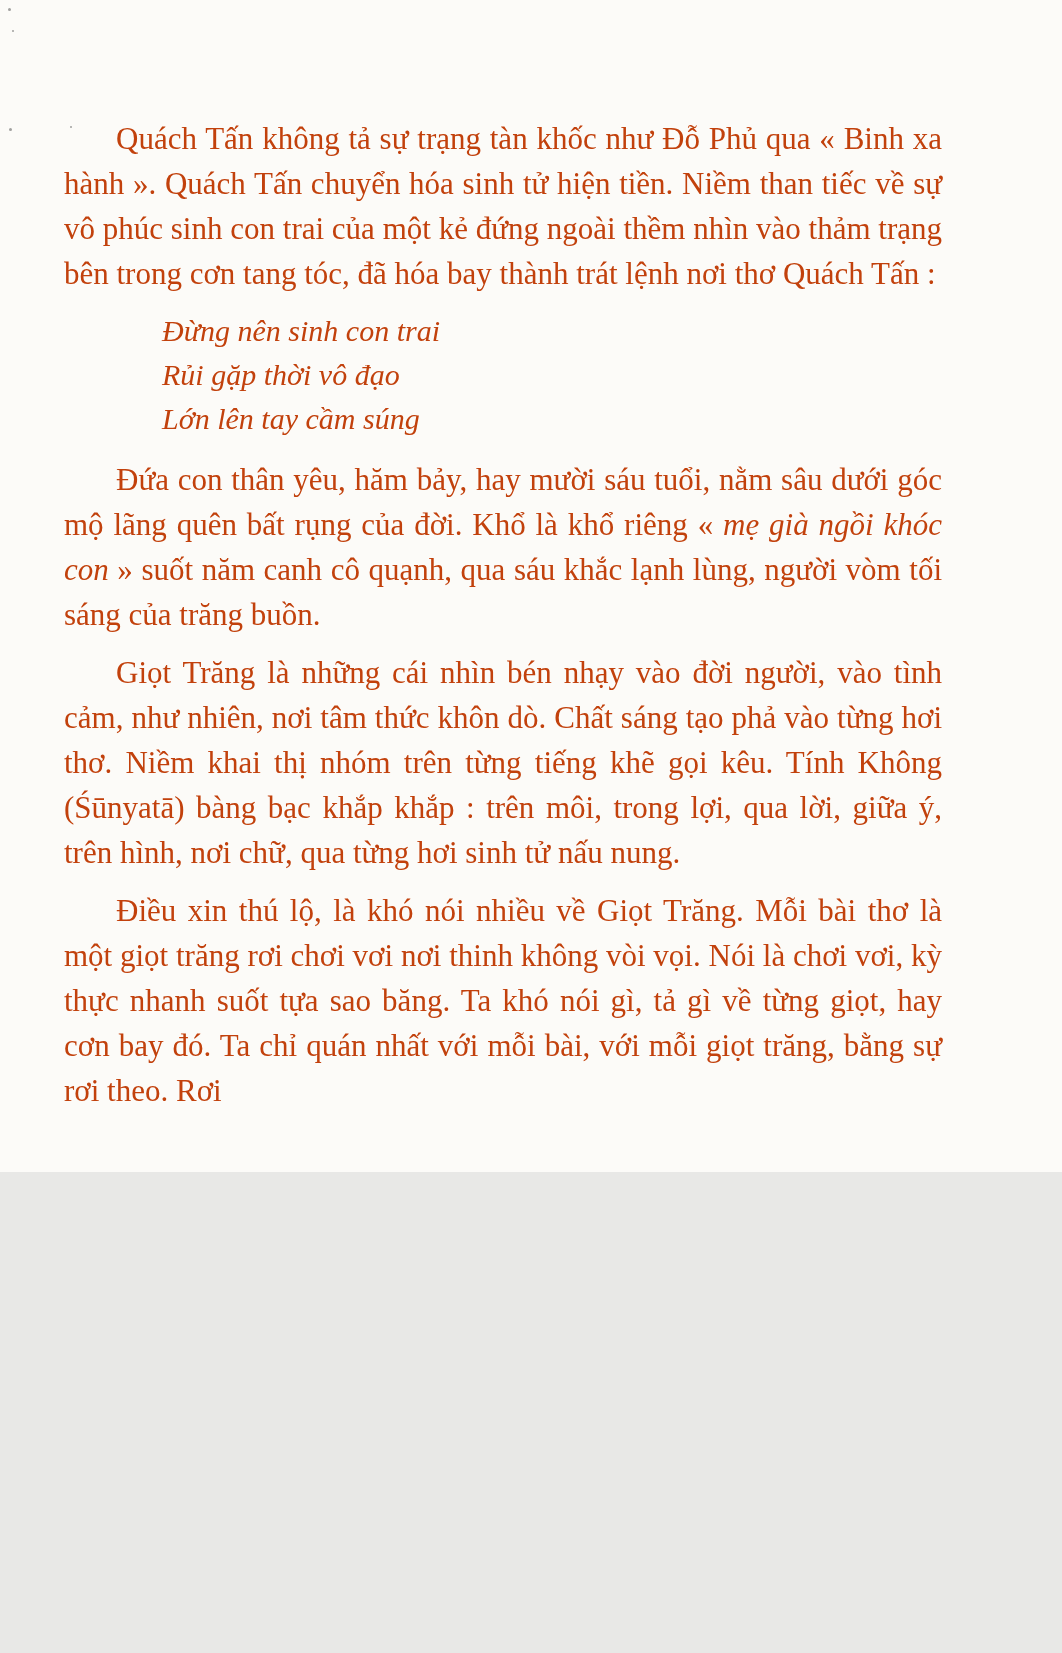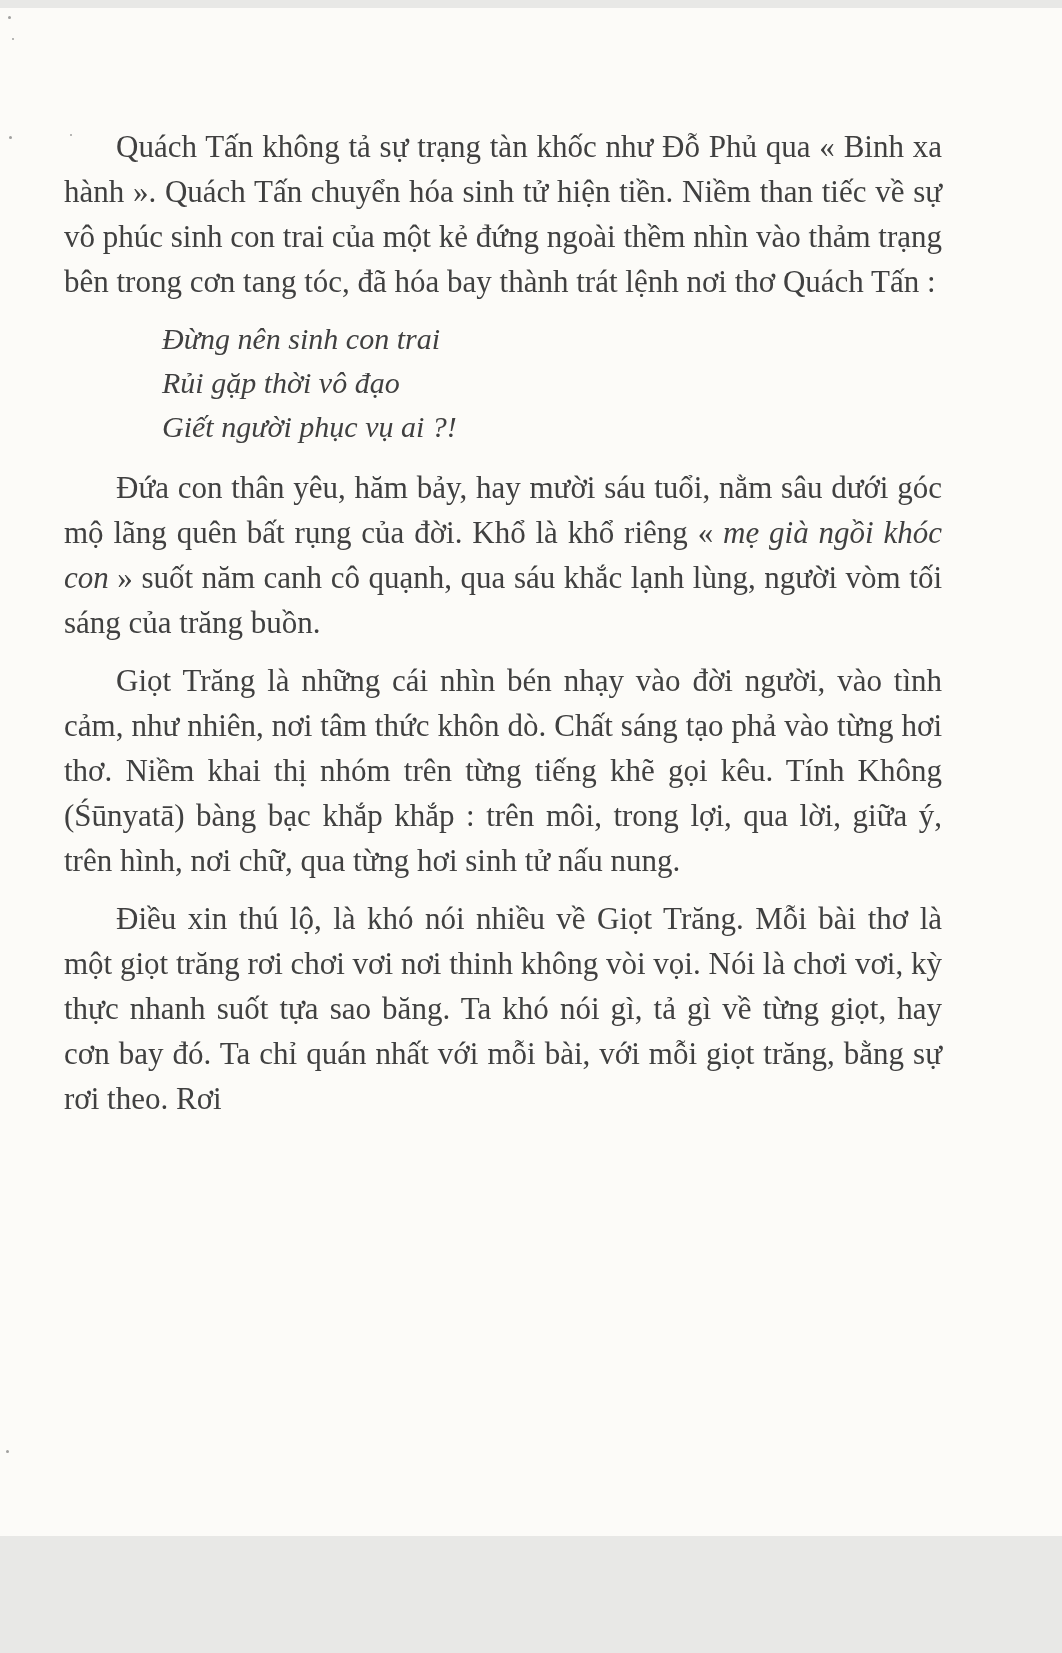--- a/index.html
+++ b/index.html
@@ -3,26 +3,26 @@
 <meta charset="utf-8">
 <style>
   html, body {
     margin: 0;
     padding: 0;
     background: #e8e8e6;
   }
   .page {
     position: relative;
     width: 1062px;
-    height: 1528px;
-    margin: 8px auto;
+    height: 1172px;
+    margin: 0 auto;
     background: #fcfbf8;
     overflow: hidden;
     font-family: "Liberation Serif", "DejaVu Serif", serif;
-    color: #404040;
+    color: #c2410c;
   }
   .body-text {
     position: absolute;
     left: 64px;
     top: 116px;
     width: 878px;
     font-size: 31px;
     line-height: 45px;
     text-align: justify;
   }
@@ -70,21 +70,21 @@
   <span class="speck s4"></span>
   <span class="speck s5"></span>
 
   <div class="body-text">
 
     <p class="para">Quách Tấn không tả sự trạng tàn khốc như Đỗ Phủ qua « Binh xa hành ». Quách Tấn chuyển hóa sinh tử hiện tiền. Niềm than tiếc về sự vô phúc sinh con trai của một kẻ đứng ngoài thềm nhìn vào thảm trạng bên trong cơn tang tóc, đã hóa bay thành trát lệnh nơi thơ Quách Tấn :</p>
 
     <div class="poem">
       <div class="poem-line">Đừng nên sinh con trai</div>
       <div class="poem-line">Rủi gặp thời vô đạo</div>
-      <div class="poem-line">Giết người phục vụ ai ?!</div>
+      <div class="poem-line">Lớn lên tay cầm súng</div>
     </div>
 
     <p class="para"><span>Đứa con thân yêu, hăm bảy, hay mười sáu tuổi, nằm sâu dưới góc mộ lãng quên bất rụng của đời. Khổ là khổ riêng « </span><span class="italic">mẹ già ngồi khóc con</span><span> » suốt năm canh cô quạnh, qua sáu khắc lạnh lùng, người vòm tối sáng của trăng buồn.</span></p>
 
     <p class="para">Giọt Trăng là những cái nhìn bén nhạy vào đời người, vào tình cảm, như nhiên, nơi tâm thức khôn dò. Chất sáng tạo phả vào từng hơi thơ. Niềm khai thị nhóm trên từng tiếng khẽ gọi kêu. Tính Không (Śūnyatā) bàng bạc khắp khắp : trên môi, trong lợi, qua lời, giữa ý, trên hình, nơi chữ, qua từng hơi sinh tử nấu nung.</p>
 
 
     <p class="para">Điều xin thú lộ, là khó nói nhiều về Giọt Trăng. Mỗi bài thơ là một giọt trăng rơi chơi vơi nơi thinh không vòi vọi. Nói là chơi vơi, kỳ thực nhanh suốt tựa sao băng. Ta khó nói gì, tả gì về từng giọt, hay cơn bay đó. Ta chỉ quán nhất với mỗi bài, với mỗi giọt trăng, bằng sự rơi theo. Rơi</p>
 
   </div>

